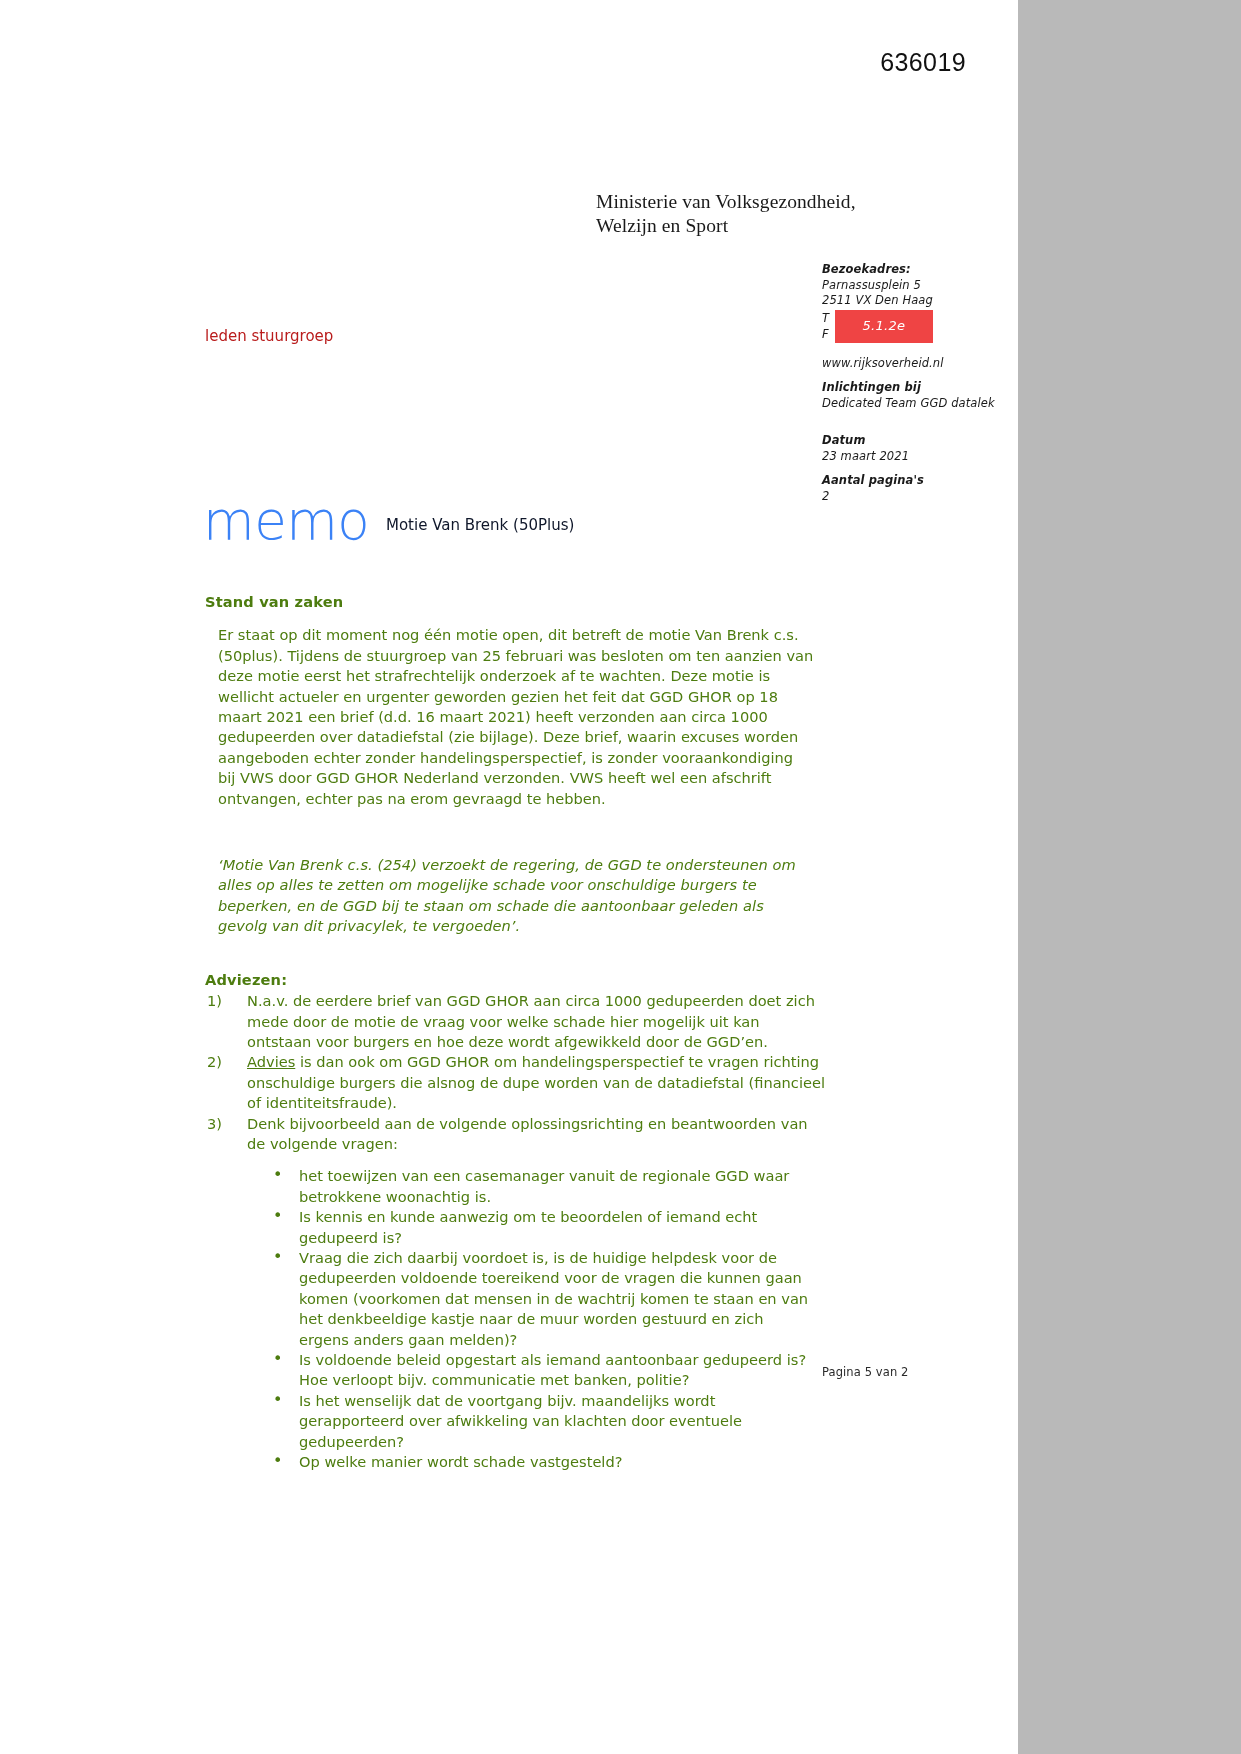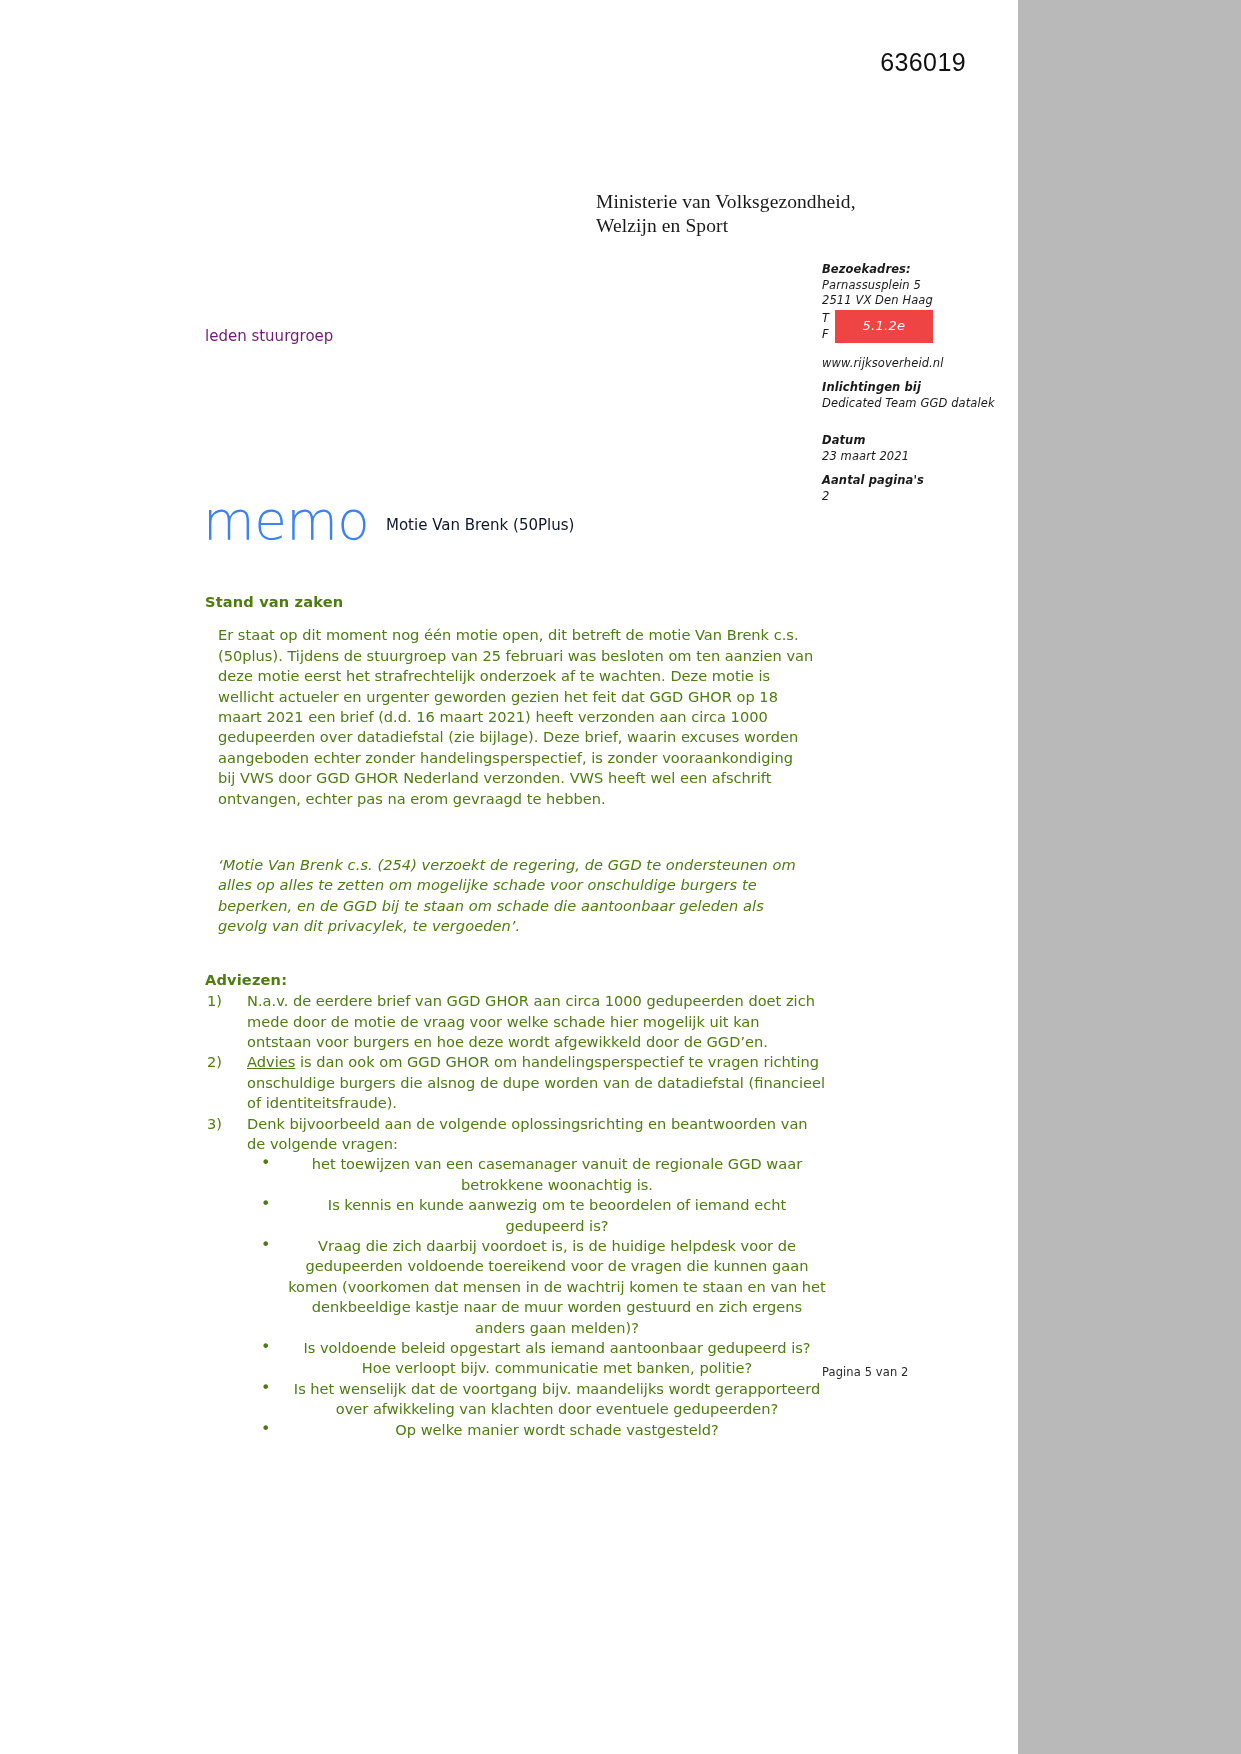--- a/index.html
+++ b/index.html
@@ -47,21 +47,21 @@
     line-height: 24px;
     color: #1a1a1a;
     letter-spacing: 0.1px;
   }
 
   .addressee {
     position: absolute;
     left: 205px;
     top: 327px;
     font-size: 15px;
-    color: #701a75;
+    color: #b91c1c;
     font-family: "DejaVu Sans", sans-serif;
   }
 
   .meta {
     position: absolute;
     left: 822px;
     top: 262px;
     width: 250px;
     font-size: 11.5px;
     line-height: 15.5px;
@@ -154,24 +154,23 @@
   }
   ol.adviezen > li::before {
     content: counter(adv) ")";
     position: absolute;
     left: 2px;
     top: 0;
     width: 32px;
     text-align: left;
   }
   ul.sub {
-    margin: 0;
+    margin: 12px;
     padding: 0;
     list-style: none;
-    text-align: center;
   }
   ul.sub > li {
     position: relative;
     padding-left: 40px;
     margin: 0;
   }
   ul.sub > li::before {
     content: "\2022";
     position: absolute;
     left: 14px;

